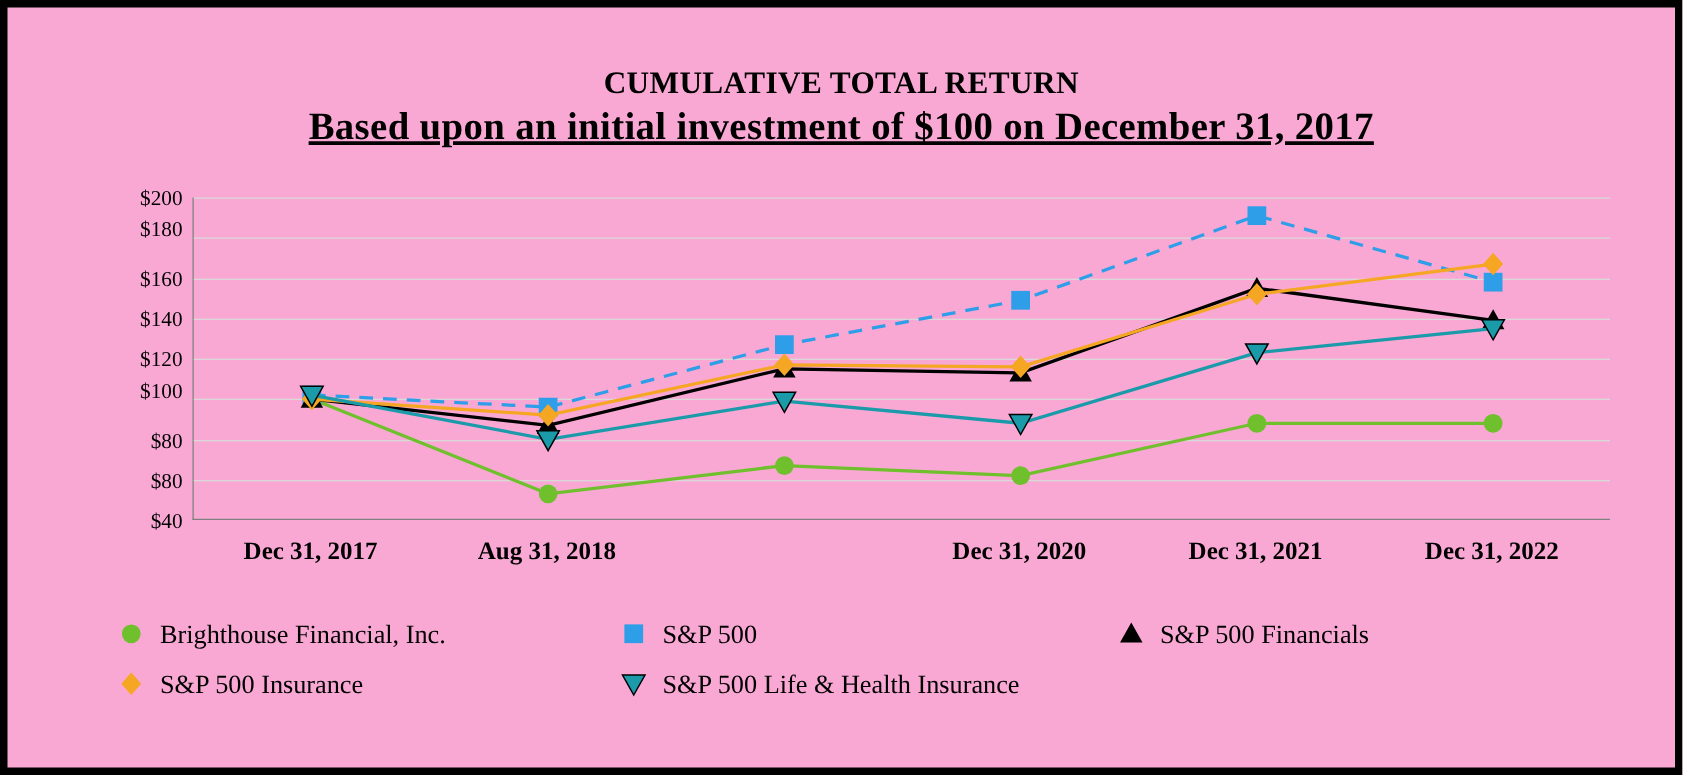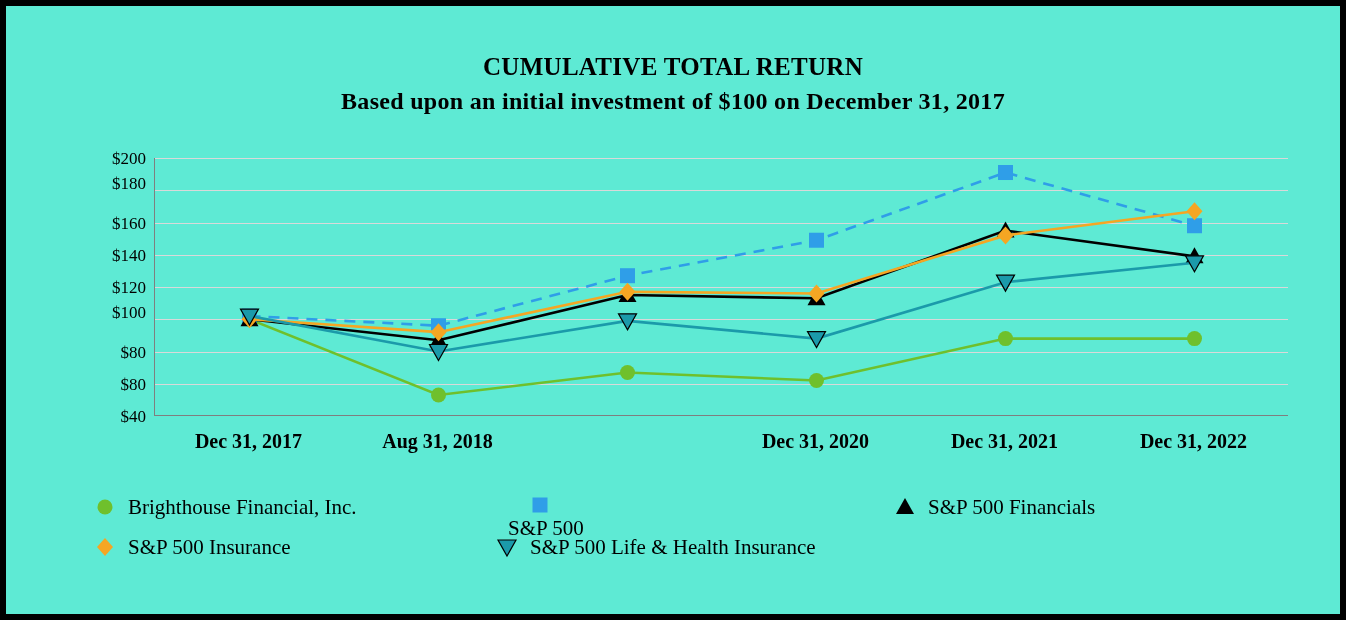--- a/index.html
+++ b/index.html
@@ -7,21 +7,21 @@
     padding: 0;
     background: #ffffff;
   }
   body {
     font-family: "Liberation Serif", serif;
   }
   #page {
     position: relative;
     width: 1346px;
     height: 620px;
-    background: #5eead4;
+    background: #f9a8d4;
     box-sizing: border-box;
     border: 6px solid #000000;
     overflow: hidden;
     padding-left: 48px;
   }
   #inner {
     position: absolute;
     left: 0; top: 0;
     width: 1334px;
     height: 608px;
@@ -35,21 +35,22 @@
   }
   .title-line {
     font-family: "Liberation Serif", serif;
     font-weight: bold;
     font-size: 25px;
     color: #000000;
     line-height: 34px;
     letter-spacing: 0.3px;
   }
   .title-line.sub {
-    font-size: 24px;
+    font-size: 31px;
+    text-decoration: underline;
   }
   #plot-wrap {
     position: absolute;
     left: 0;
     top: 138px;
     width: 1334px;
     height: 320px;
   }
   #plot-area {
     position: absolute;
@@ -211,21 +212,21 @@
 
     <div id="legend">
         <div class="legend-item" style="left: 88px; top: 18px;">
           <span class="legend-marker">
             <svg width="22" height="22">
               <circle cx="11" cy="11" r="7.5" fill="#6fc02c"></circle>
             </svg>
           </span>
           <span class="legend-label">Brighthouse Financial, Inc.</span>
         </div>
-        <div class="legend-item" style="left: 490px; top: 18px; flex-direction: column;">
+        <div class="legend-item" style="left: 490px; top: 18px;">
           <span class="legend-marker">
             <svg width="22" height="22">
               <rect x="3.5" y="3.5" width="15" height="15" fill="#2f9ee8"></rect>
             </svg>
           </span>
           <span class="legend-label">S&amp;P 500</span>
         </div>
         <div class="legend-item" style="left: 888px; top: 18px;">
           <span class="legend-marker">
             <svg width="22" height="22">

